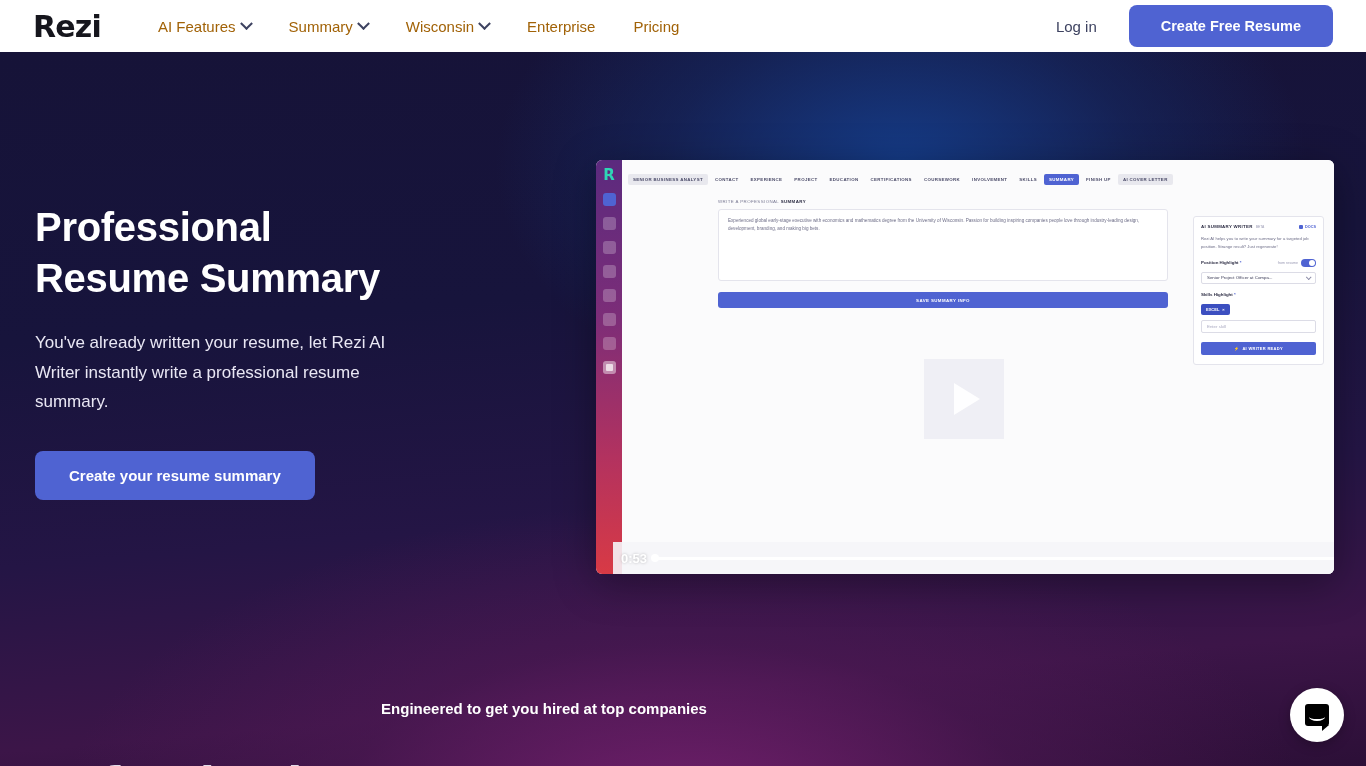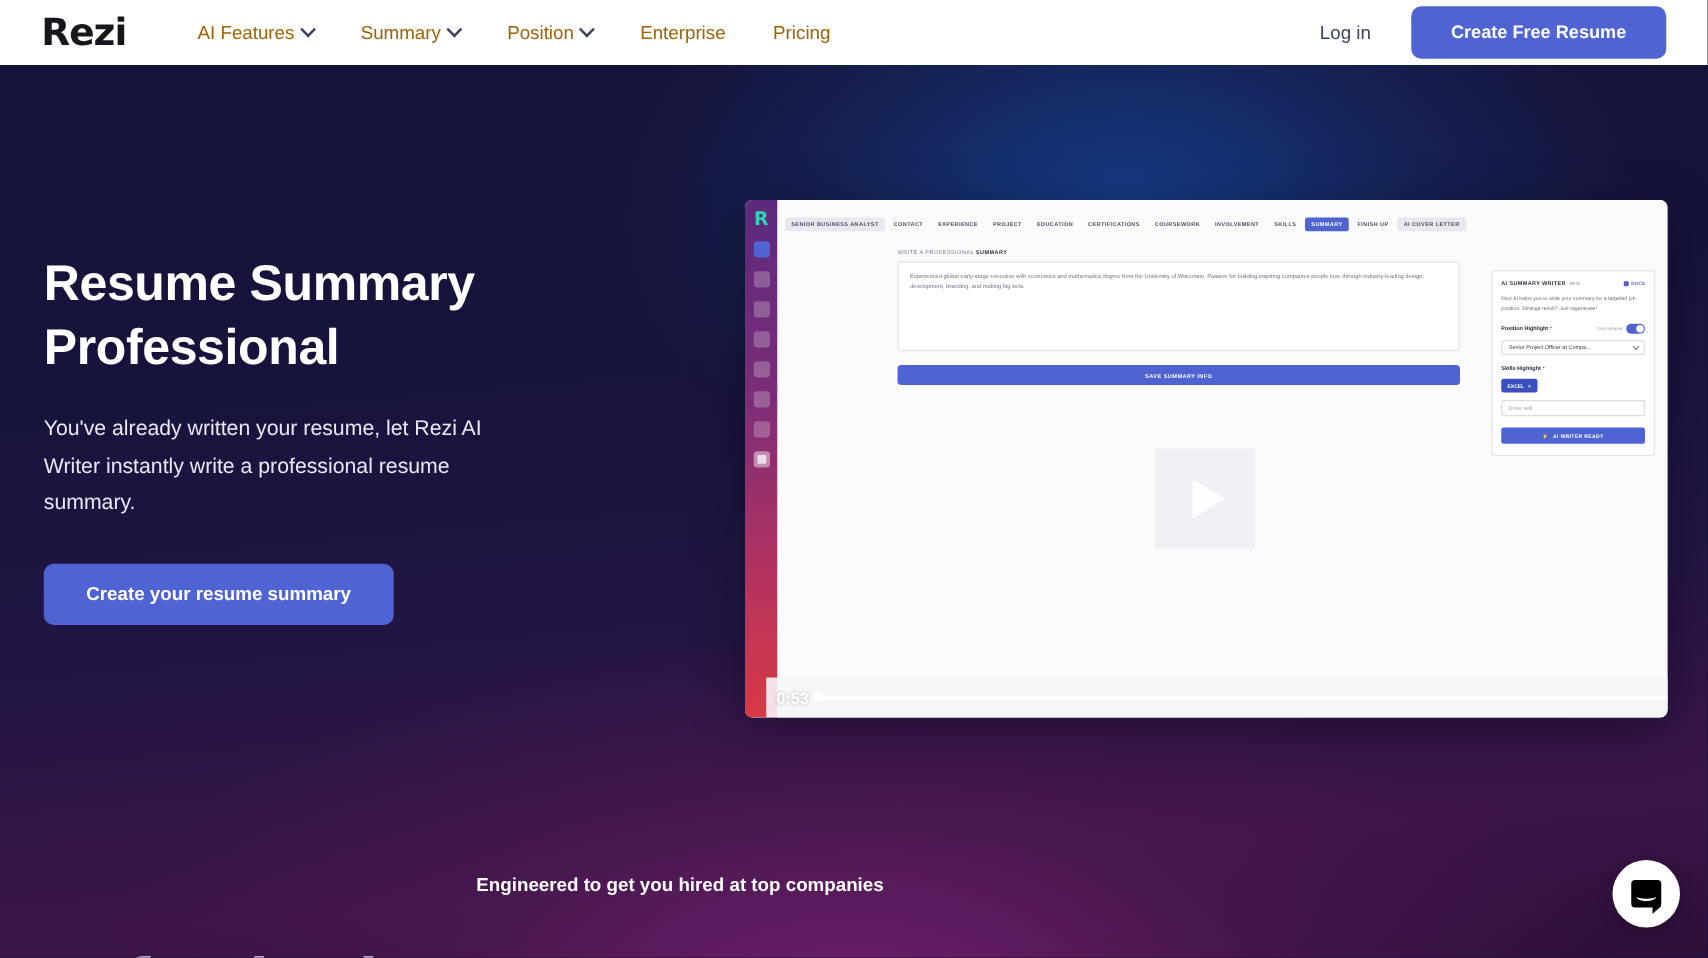--- a/index.html
+++ b/index.html
@@ -234,42 +234,42 @@
   <nav class="nav-links">
     <div class="nav-item">
       <span>AI Features</span>
       <span class="chev"></span>
     </div>
     <div class="nav-item">
       <span>Summary</span>
       <span class="chev"></span>
     </div>
     <div class="nav-item">
-      <span>Position</span>
+      <span>Wisconsin</span>
       <span class="chev"></span>
     </div>
     <div class="nav-item">
       <span>Enterprise</span>
     </div>
     <div class="nav-item">
       <span>Pricing</span>
     </div>
   </nav>
   <div class="nav-right">
     <div class="login">Log in</div>
     <button class="cta-nav">Create Free Resume</button>
   </div>
 </div>
 
 <div class="hero">
 
   <div class="hero-left">
     <h1 class="hero-title">
+      <div>Professional</div>
       <div>Resume Summary</div>
-      <div>Professional</div>
     </h1>
     <p class="hero-sub">You've already written your resume, let Rezi AI Writer instantly write a professional resume summary.</p>
     <button class="hero-cta">Create your resume summary</button>
   </div>
 
   <div class="video-card">
 
     <div class="app-sidebar">
       <div class="app-logo">R</div>
       <div class="side-ic first"></div>

